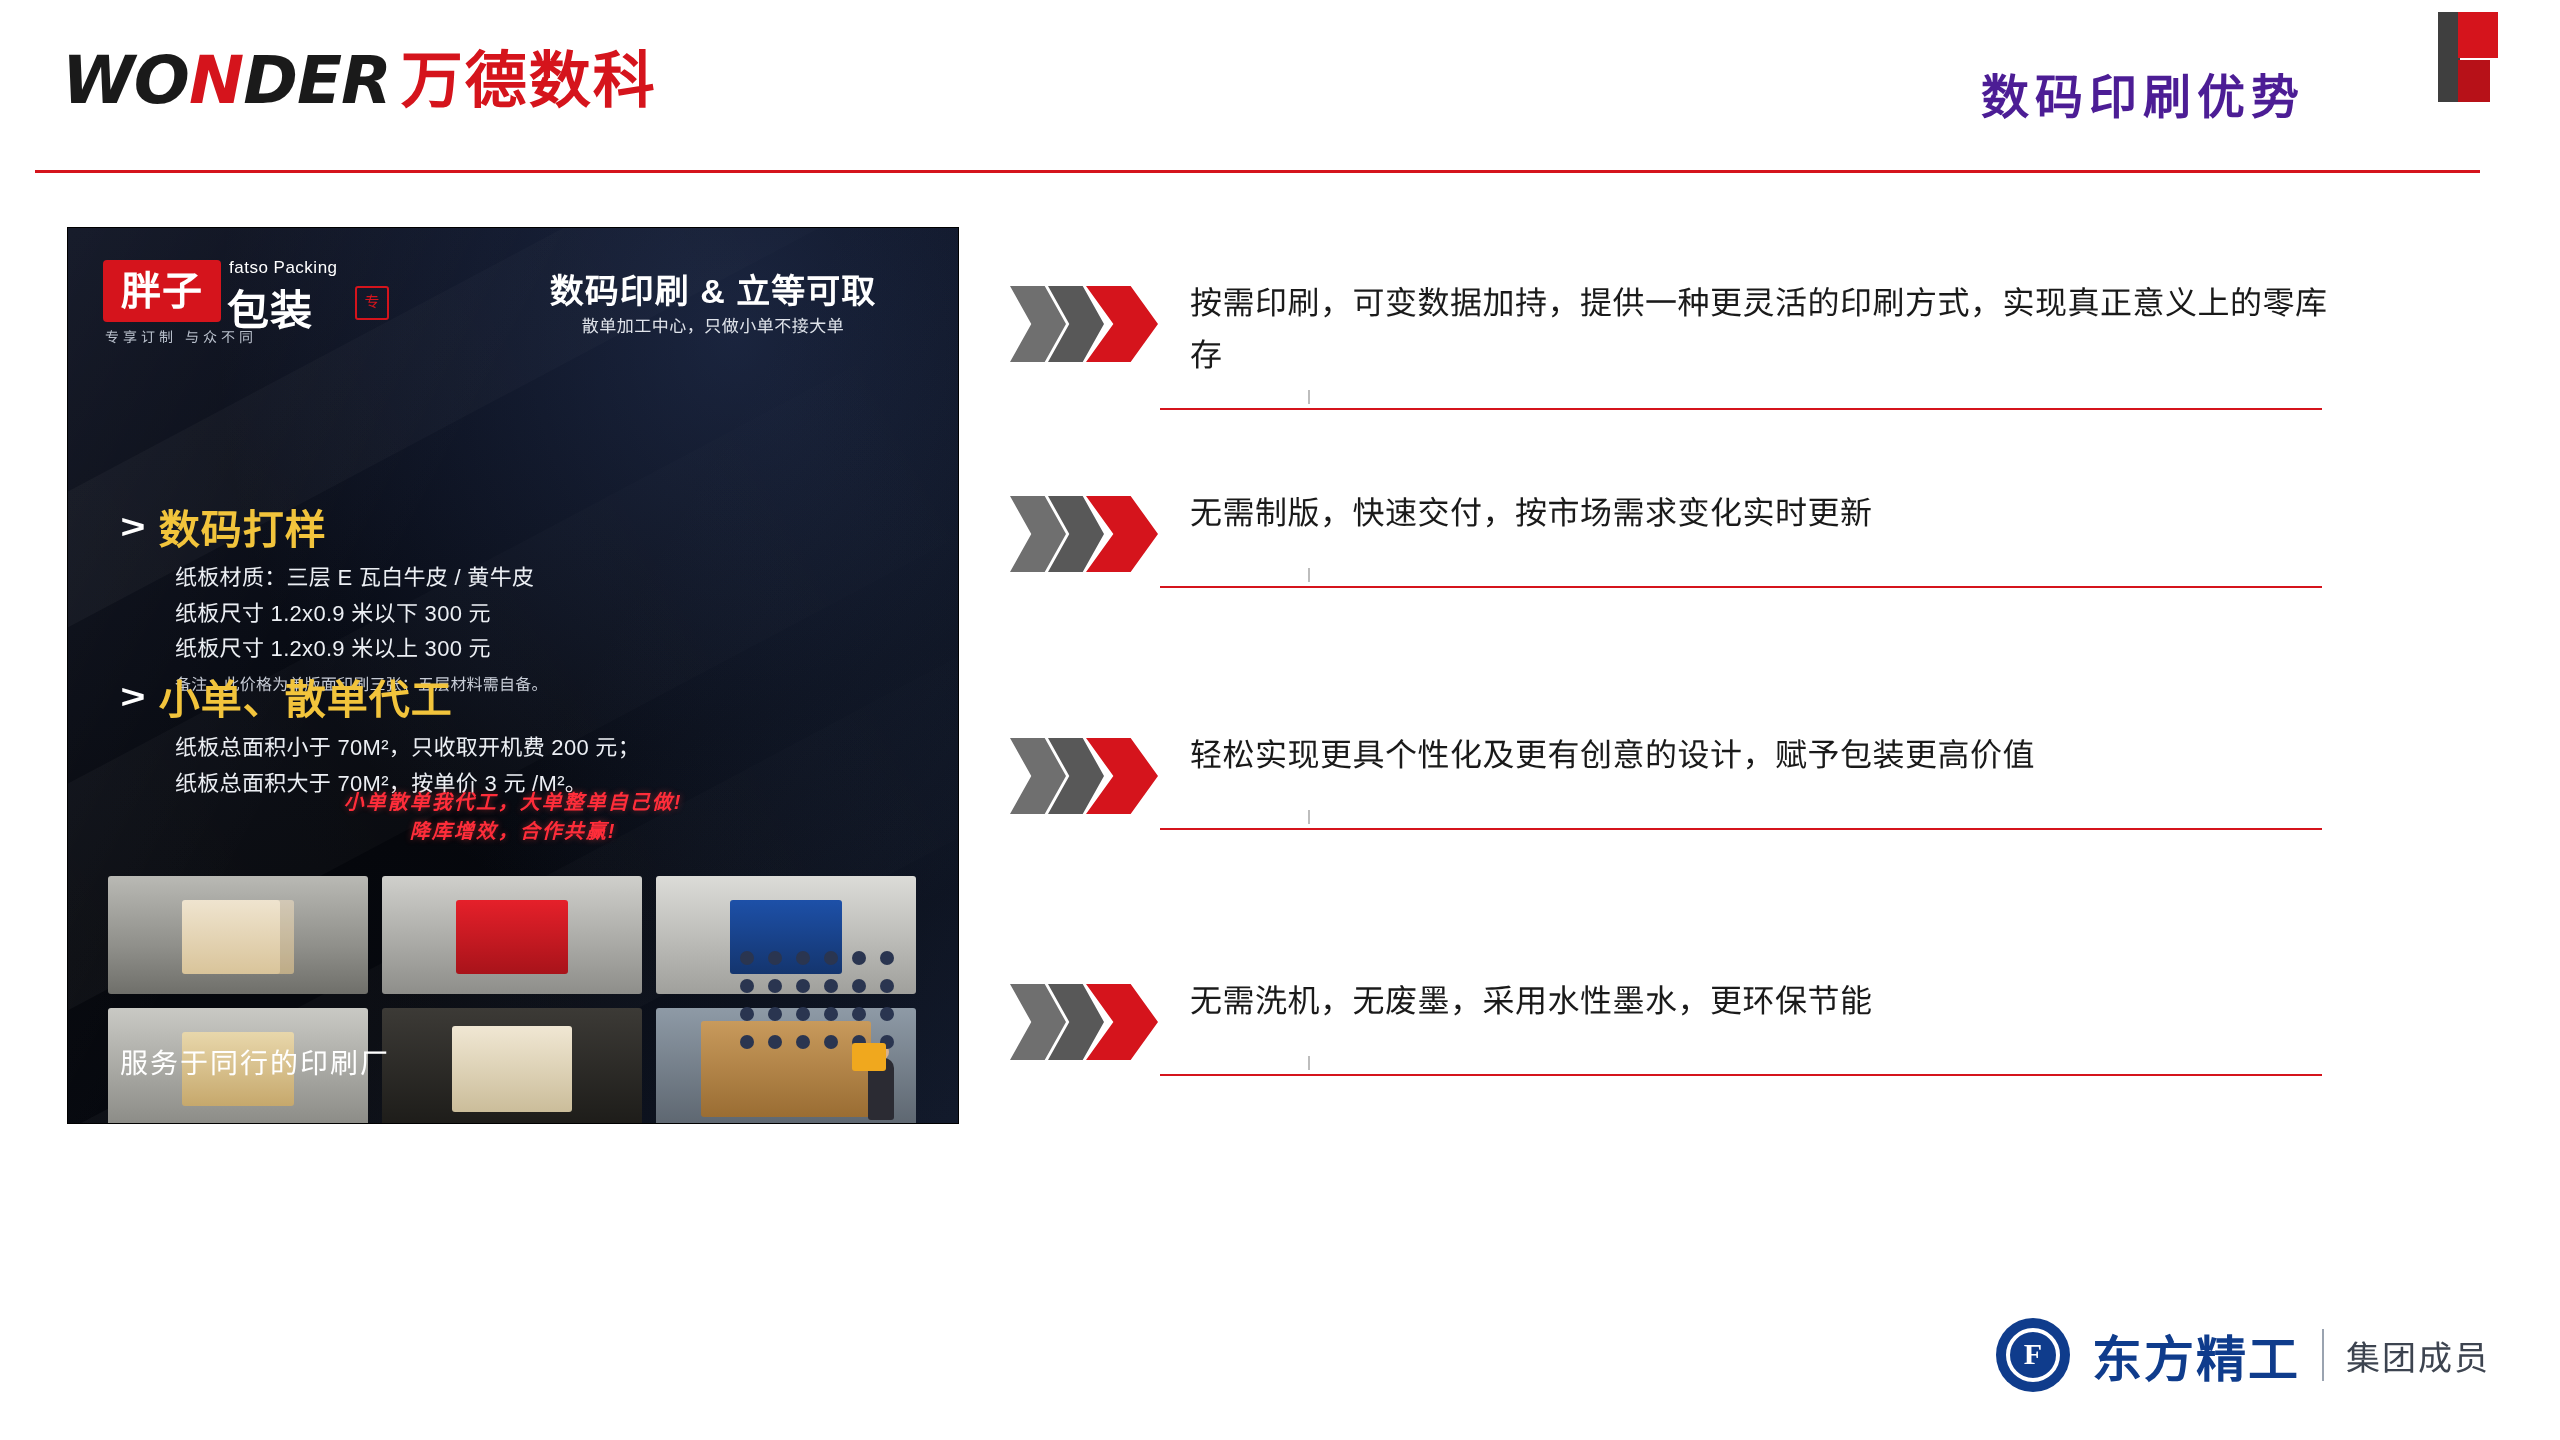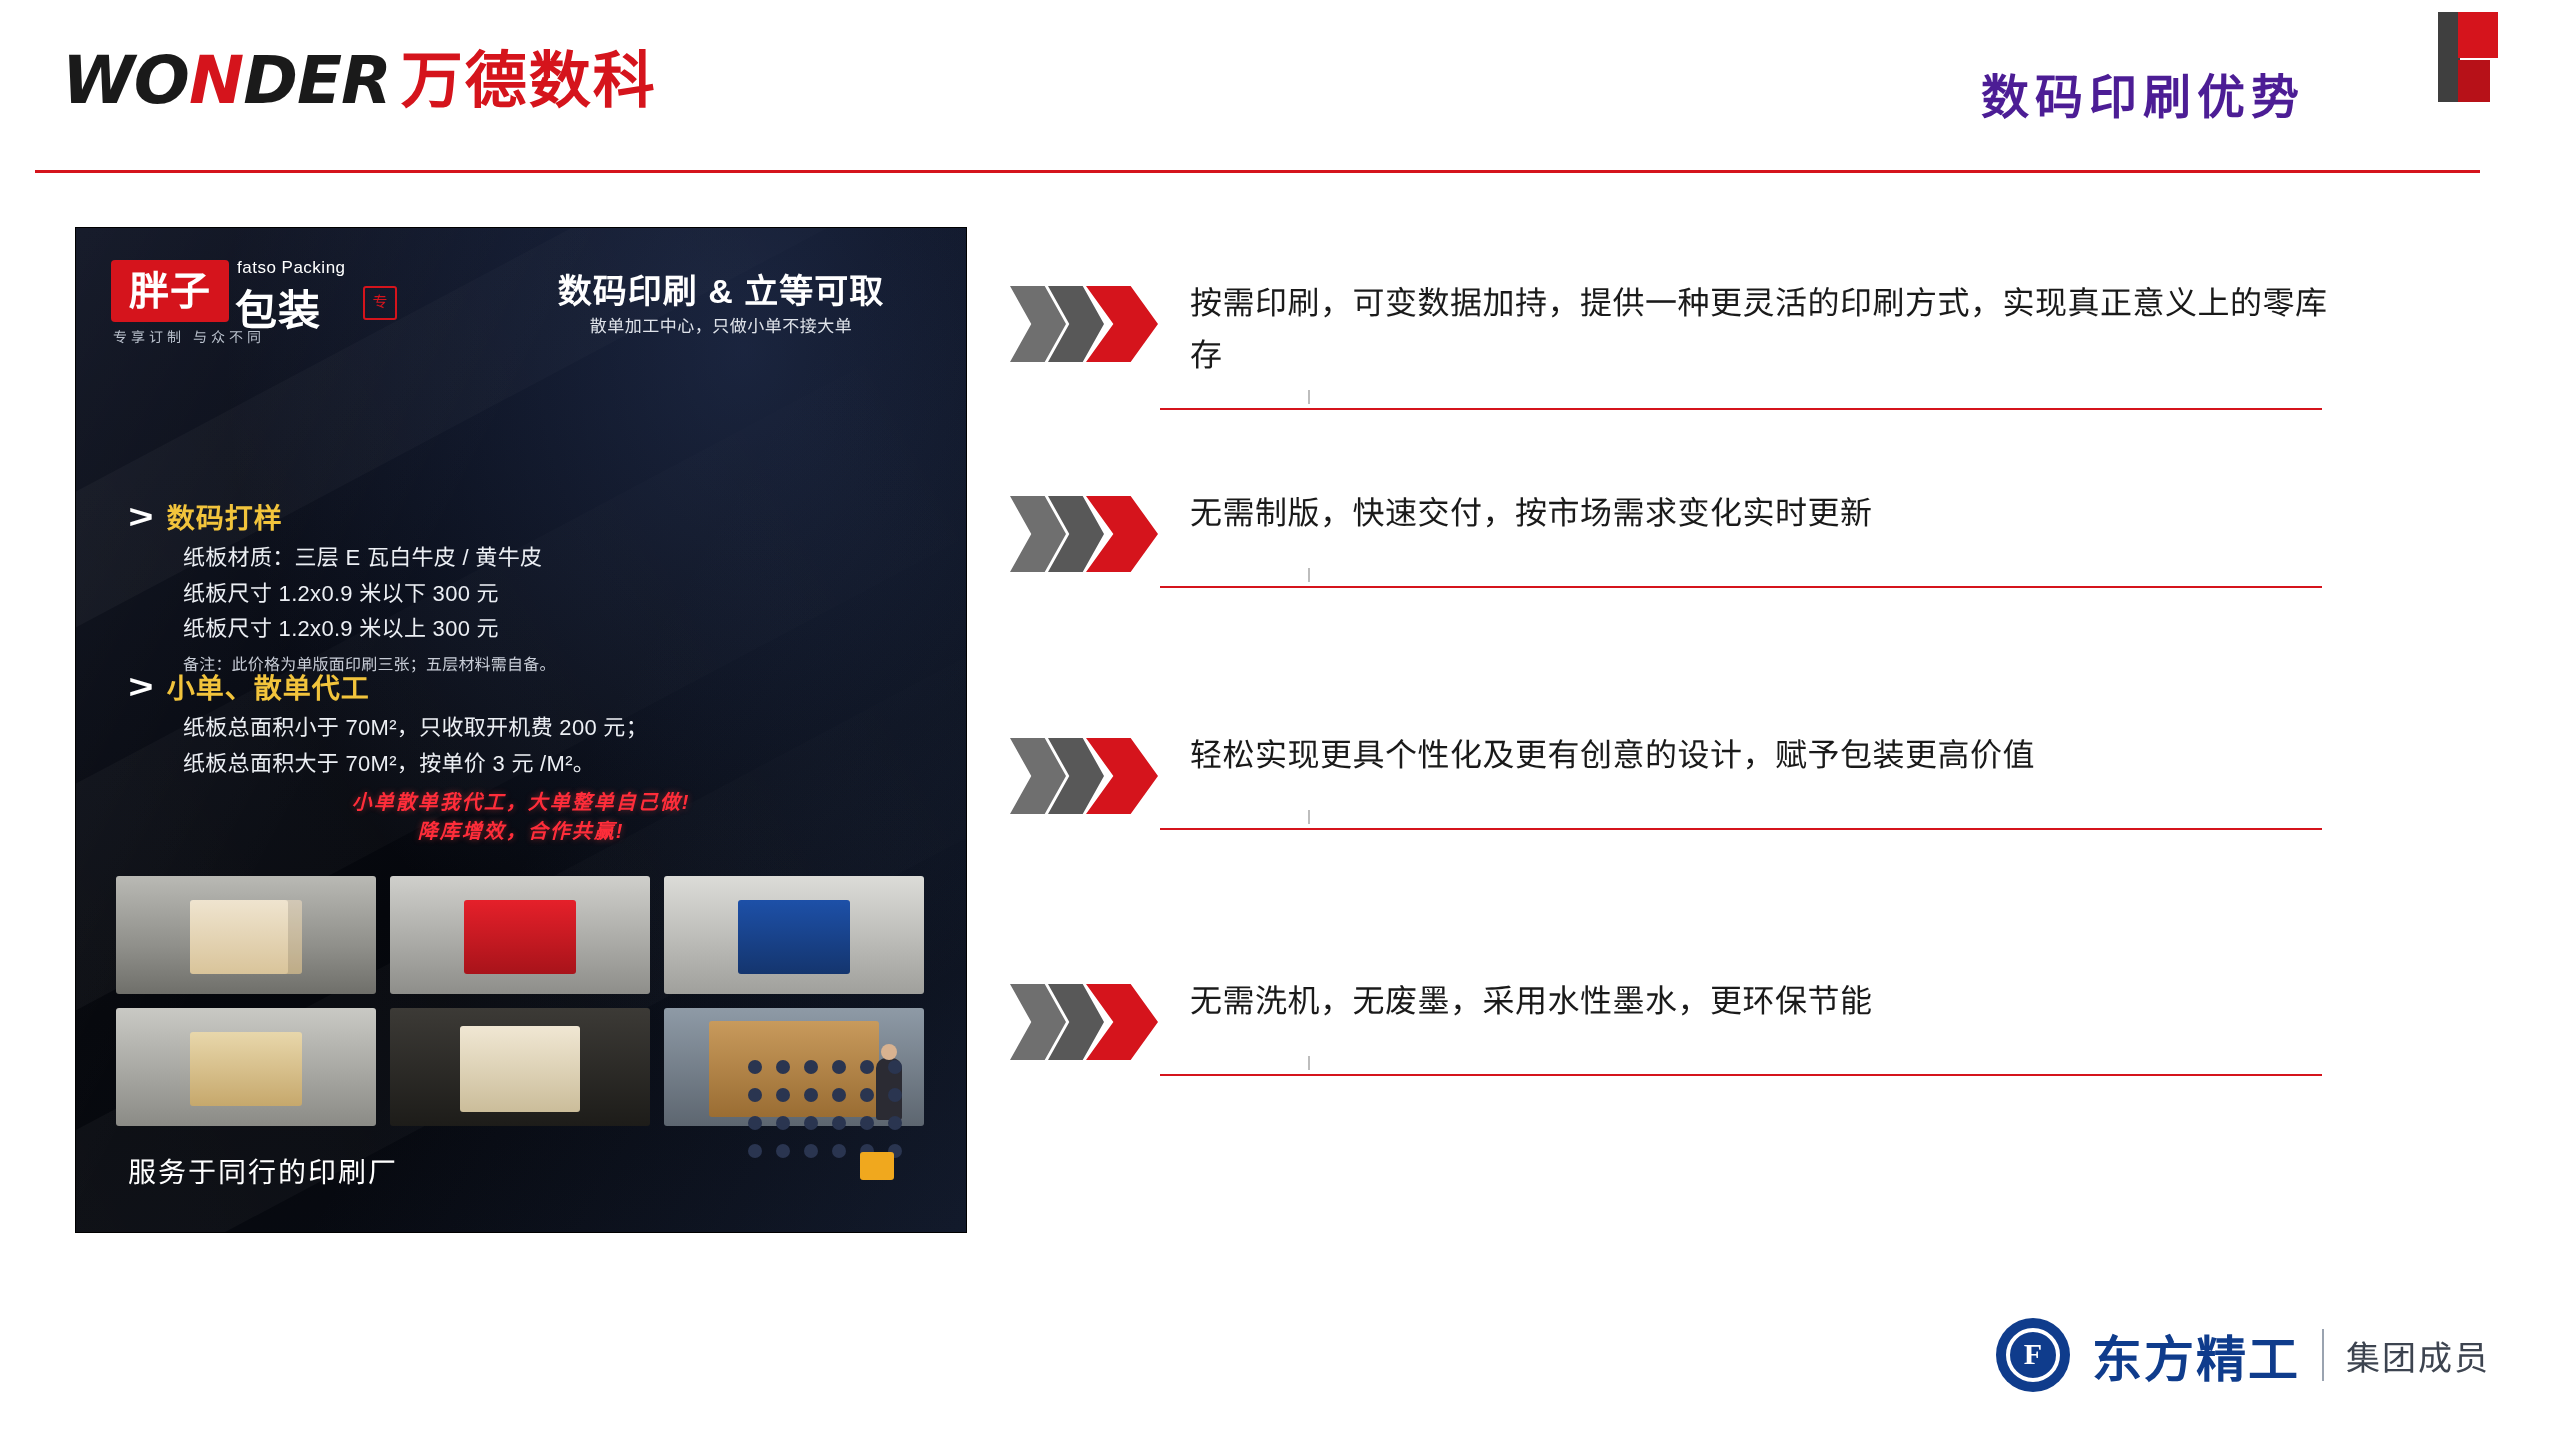--- a/index.html
+++ b/index.html
@@ -92,24 +92,24 @@
   .corner-mark .cm-red2 {
     position: absolute;
     left: 20px; top: 48px;
     width: 32px; height: 42px;
     background: #b71118;
   }
 
   
   .poster {
     position: absolute;
-    left: 76px;
+    left: 68px;
     top: 228px;
     width: 890px;
-    height: 1004px;
+    height: 895px;
     background: #05070f;
     background-image:
       linear-gradient(118deg, rgba(255,255,255,0.05) 0%, rgba(255,255,255,0) 38%),
       linear-gradient(300deg, rgba(60,90,150,0.18) 0%, rgba(0,0,0,0) 45%),
       radial-gradient(ellipse at 75% 12%, rgba(80,110,180,0.25) 0%, rgba(0,0,0,0) 55%),
       linear-gradient(160deg, #0b1020 0%, #05070c 60%, #090c14 100%);
     overflow: hidden;
     box-shadow: 0 0 0 1px #000;
   }
   .poster .diag {
@@ -215,21 +215,21 @@
   }
   .chev {
     color: #ffffff;
     font-size: 34px;
     font-weight: bold;
     line-height: 1;
     transform: scaleX(1.25);
     display: inline-block;
   }
   .sec-title {
-    font-size: 28px;
+    font-size: 41px;
     font-weight: bold;
     color: #f2c43c;
     letter-spacing: 1px;
   }
   .sec-body {
     margin-top: 4px;
     margin-left: 52px;
     color: #eceff4;
     font-size: 22px;
     line-height: 1.62;

